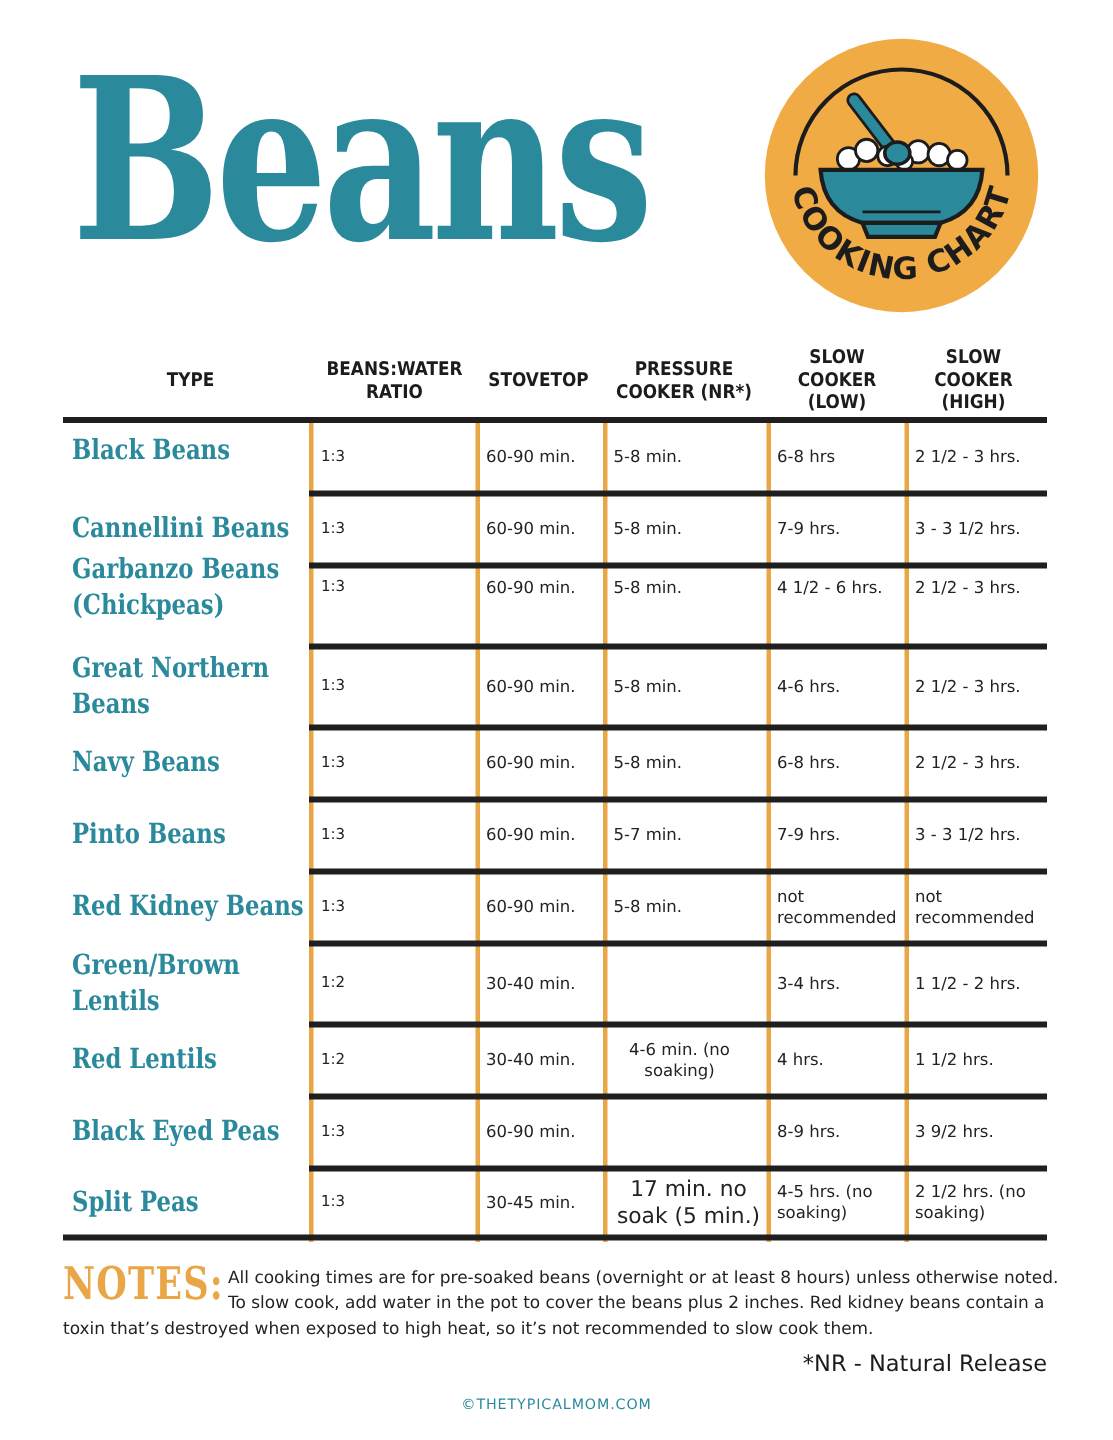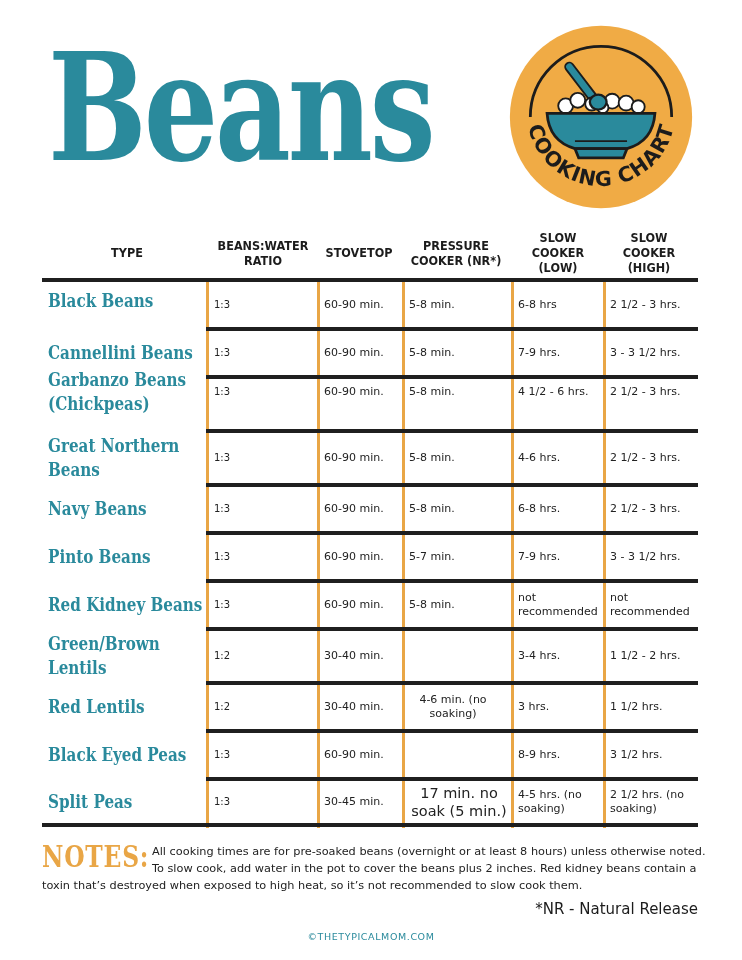--- a/index.html
+++ b/index.html
@@ -170,30 +170,30 @@
     <div class="cell" style="left:282px;">30-40 min.</div>
     <div class="cell" style="left:476px;">3-4 hrs.</div>
     <div class="cell" style="left:568px;">1 1/2 - 2 hrs.</div>
   </div>
 
   <div class="row" style="top:460px;height:44px;">
     <div class="type">Red Lentils</div>
     <div class="cell ratio" style="left:172px;">1:2</div>
     <div class="cell" style="left:282px;">30-40 min.</div>
     <div class="cell" style="left:367px;width:88px;text-align:center;">4-6 min. (no soaking)</div>
-    <div class="cell" style="left:476px;">3 hrs.</div>
+    <div class="cell" style="left:476px;">4 hrs.</div>
     <div class="cell" style="left:568px;">1 1/2 hrs.</div>
   </div>
 
   <div class="row" style="top:508px;height:44px;">
     <div class="type">Black Eyed Peas</div>
     <div class="cell ratio" style="left:172px;">1:3</div>
     <div class="cell" style="left:282px;">60-90 min.</div>
     <div class="cell" style="left:476px;">8-9 hrs.</div>
-    <div class="cell" style="left:568px;">3 1/2 hrs.</div>
+    <div class="cell" style="left:568px;">3 9/2 hrs.</div>
   </div>
 
   <div class="row" style="top:556px;height:42px;">
     <div class="type">Split Peas</div>
     <div class="cell ratio" style="left:172px;">1:3</div>
     <div class="cell" style="left:282px;">30-45 min.</div>
     <div class="cell big" style="left:366px;width:102px;">17 min. no soak (5 min.)</div>
     <div class="cell" style="left:476px;width:82px;">4-5 hrs. (no soaking)</div>
     <div class="cell" style="left:568px;width:86px;">2 1/2 hrs. (no soaking)</div>
   </div>

